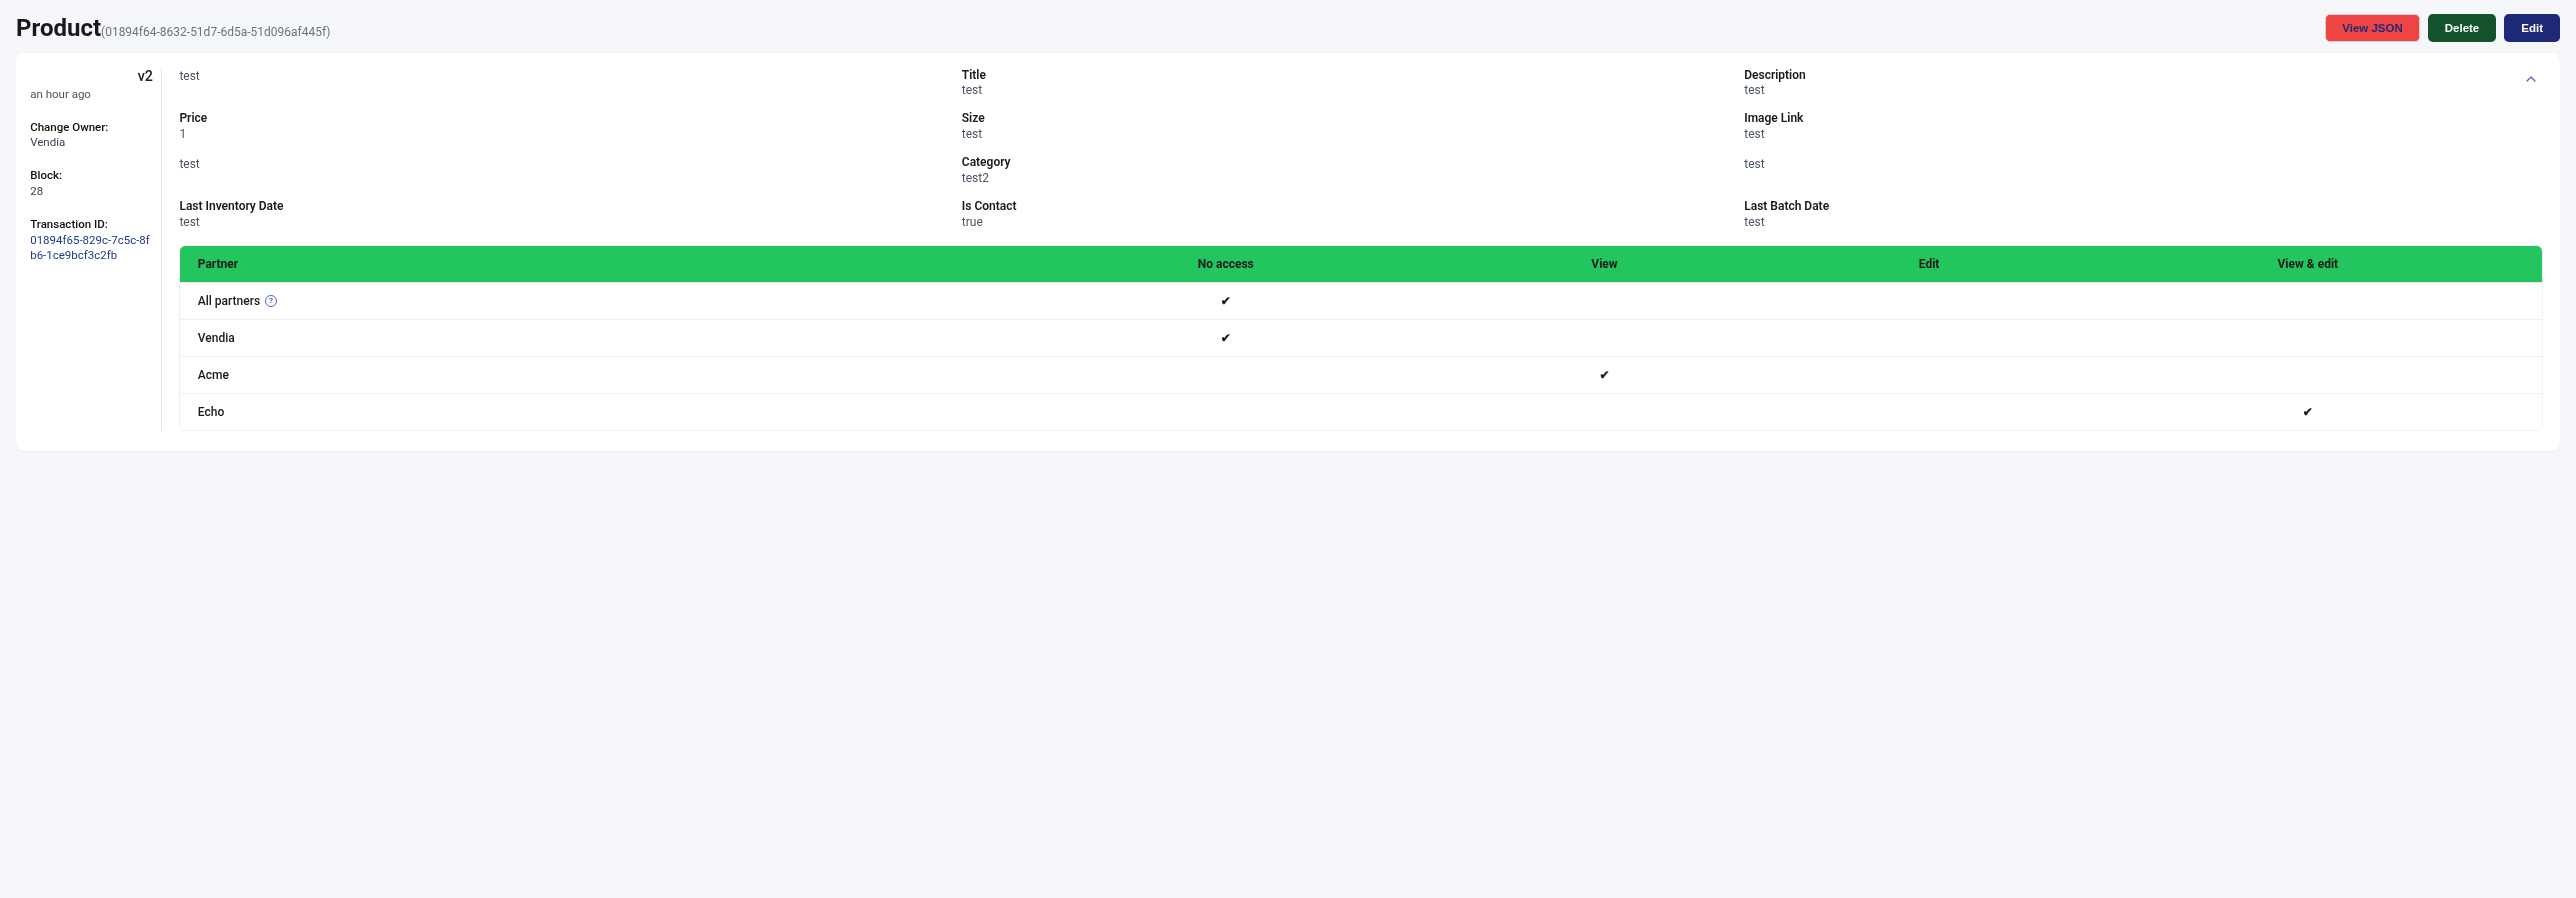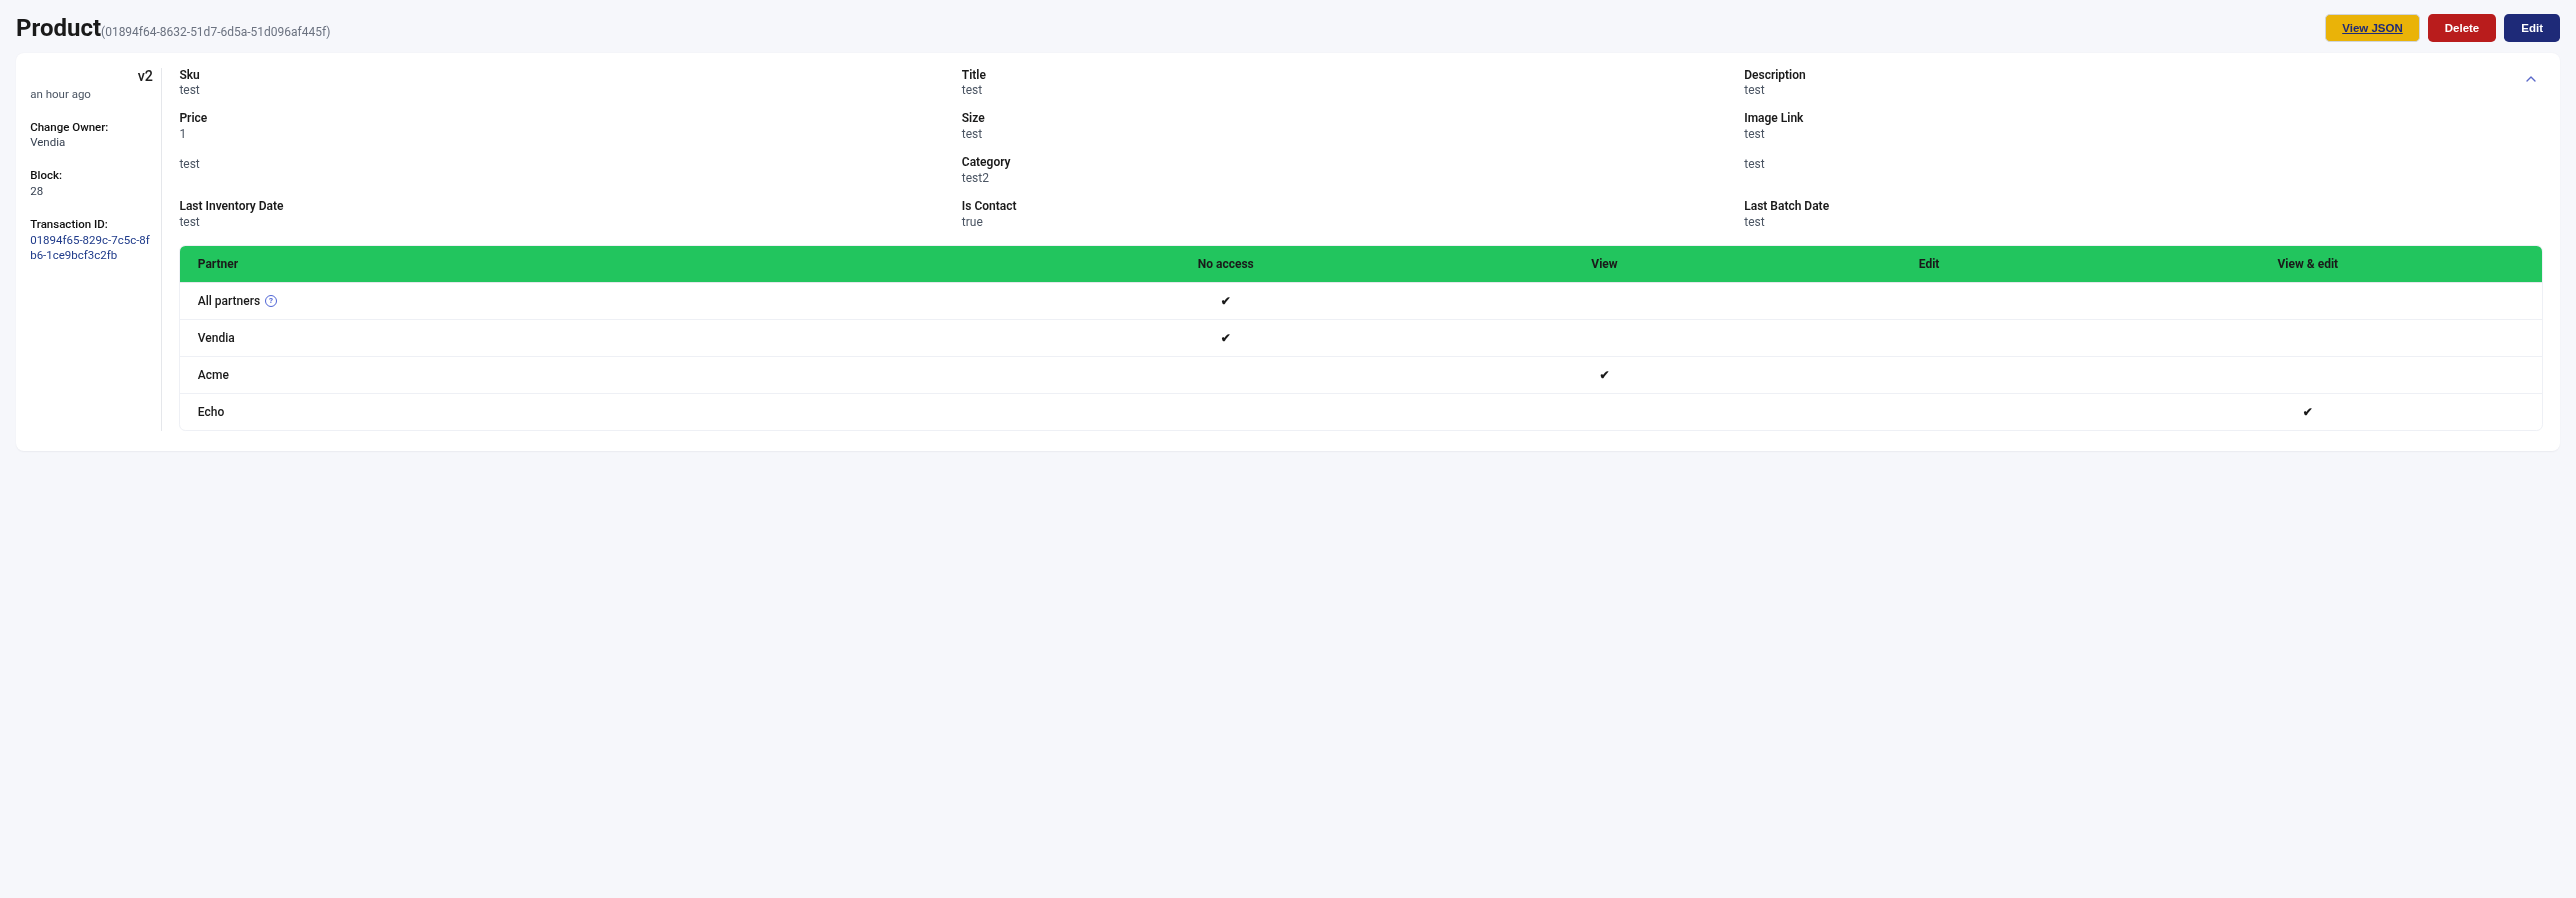--- a/index.html
+++ b/index.html
@@ -41,27 +41,26 @@
   .btn {
     font-size: 11.5px;
     font-weight: 600;
     padding: 7.1px 16px;
     border-radius: 4.8px;
     cursor: pointer;
     border: 0.8px solid transparent;
     line-height: 1;
   }
   .btn-outline {
-    background: #eab308;
+    background: #ef4444;
     color: #1e2a78;
     border: 0.8px solid #cfd4dc;
-    text-decoration: underline;
   }
   .btn-danger {
-    background: #b91c1c;
+    background: #14532d;
     color: #fff;
     text-align: center;
   }
   .btn-primary {
     background: #1e2a78;
     color: #fff;
   }
   .card {
     background: #fff;
     border-radius: 8px;
@@ -234,21 +233,20 @@
 
       <div class="collapse-toggle">
         <svg width="16" height="16" viewBox="0 0 24 24" fill="none" stroke="currentColor" stroke-width="2" stroke-linecap="round" stroke-linejoin="round">
             <polyline points="18 15 12 9 6 15"></polyline>
           </svg>
       </div>
 
       <div class="fields-grid">
 
         <div>
-          <div class="field-label">Sku</div>
           <div class="field-value">test</div>
         </div>
         <div>
           <div class="field-label">Title</div>
           <div class="field-value">test</div>
         </div>
         <div>
           <div class="field-label">Description</div>
           <div class="field-value">test</div>
         </div>

